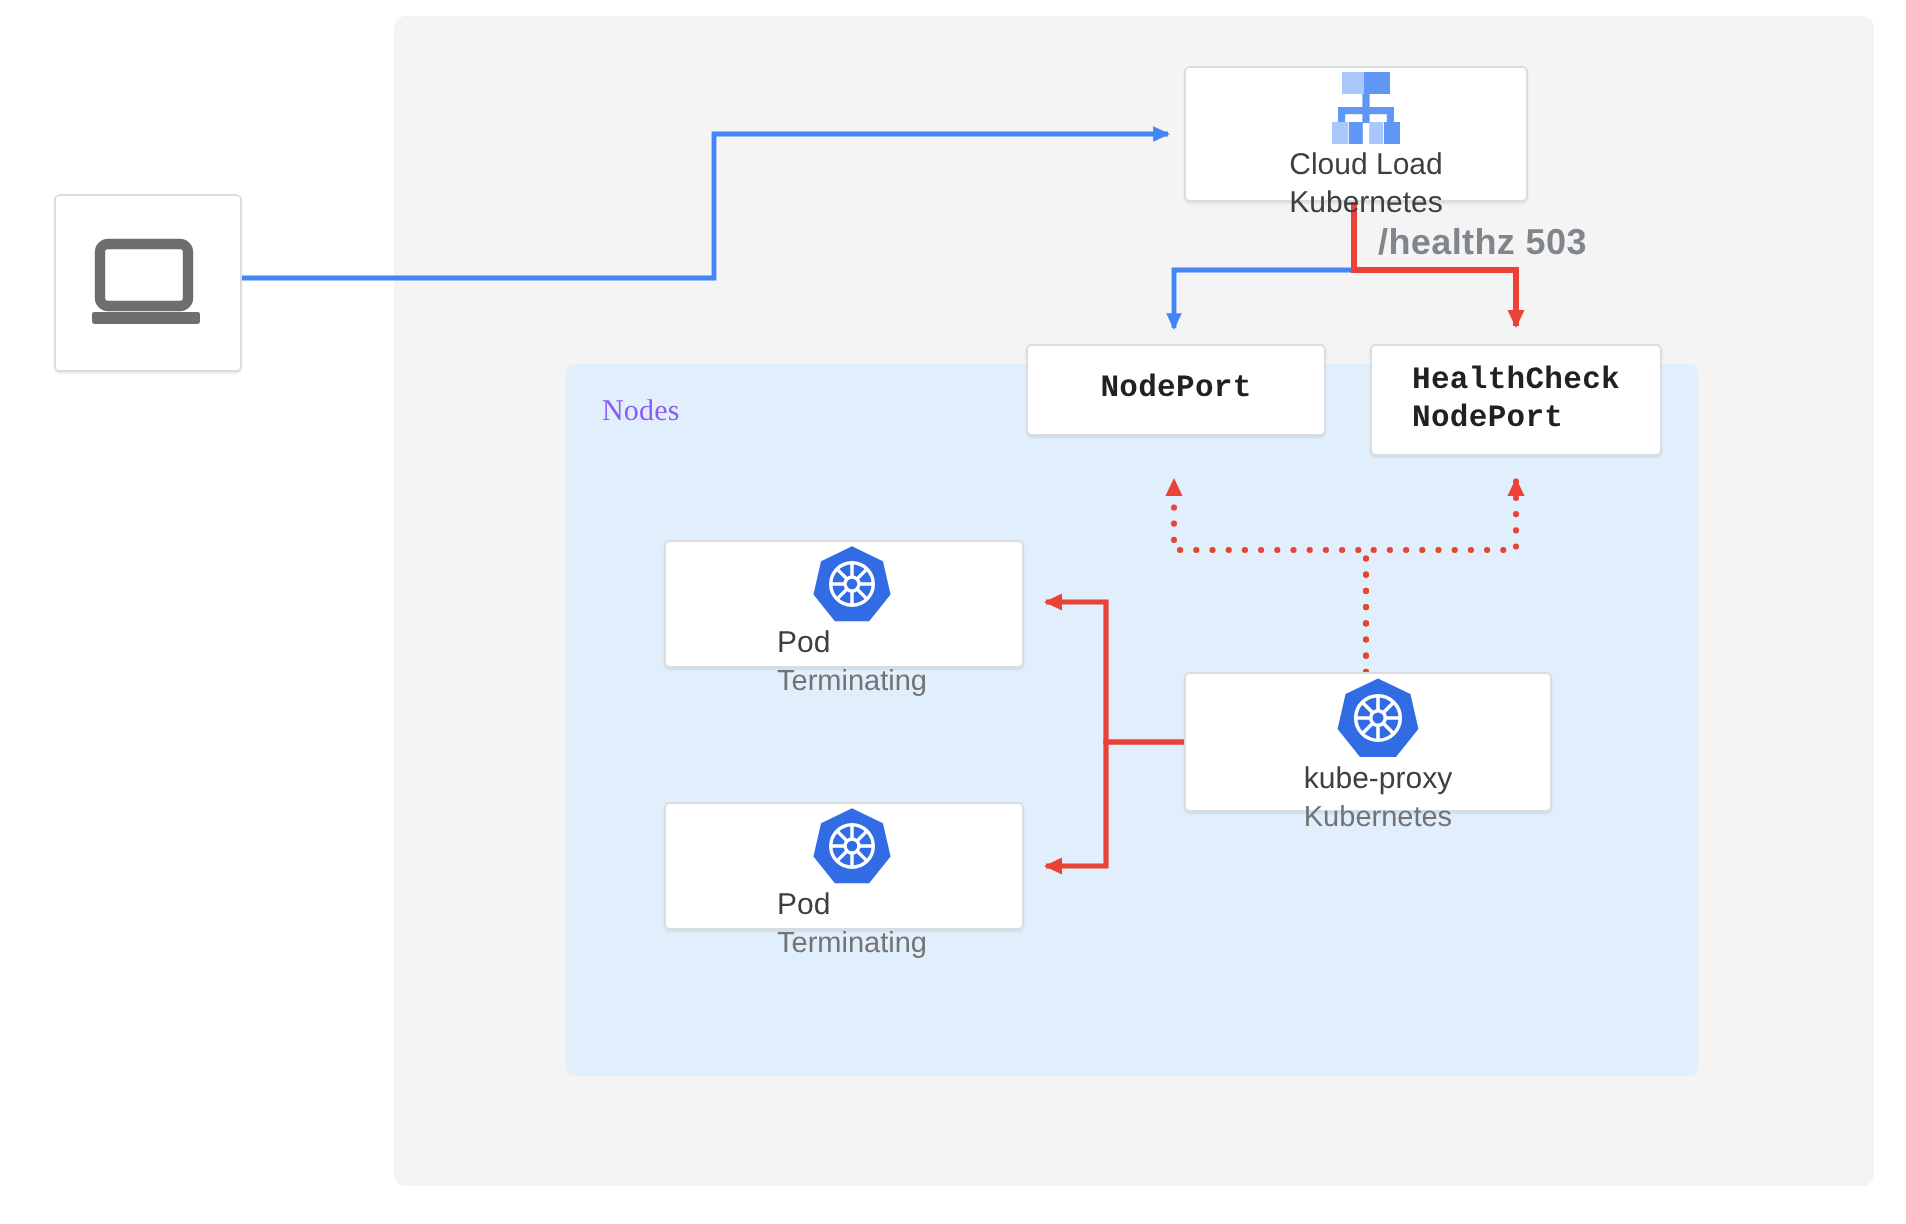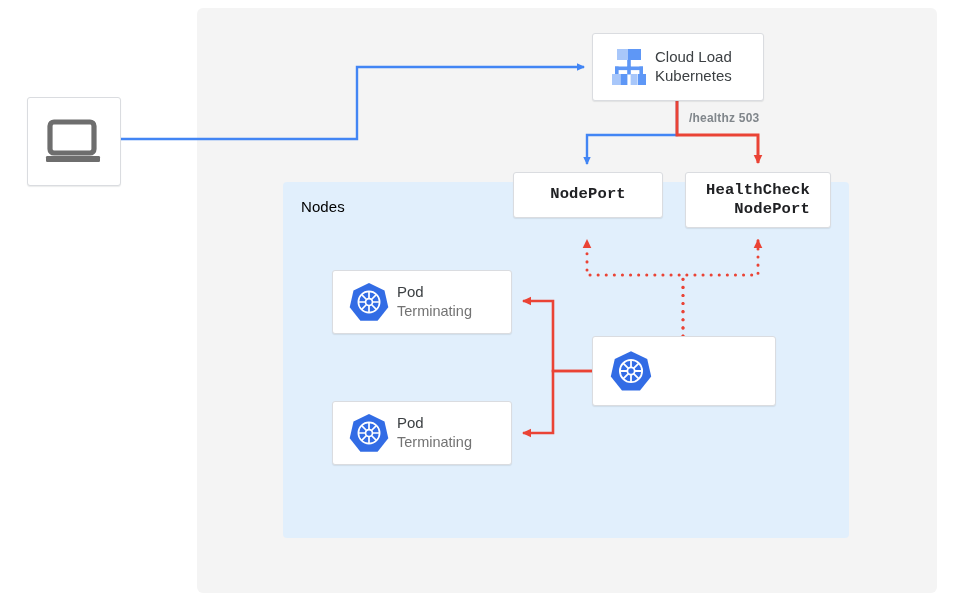--- a/index.html
+++ b/index.html
@@ -28,33 +28,35 @@
   }
   #nodes-region {
     left: 283px; top: 182px;
     width: 566px; height: 356px;
     background: #e1effc;
     border-radius: 4px;
   }
   #nodes-label {
     left: 301px; top: 198px;
     font-size: 15px;
-    color: #000000;
+    color: #8b5cf6;
     letter-spacing: .1px;
+    font-family: Liberation Serif, serif;
   }
 
   
   .card {
     background: #ffffff;
     border: 1px solid #dadce0;
     border-radius: 3px;
     box-sizing: border-box;
     box-shadow: 0 1px 1px rgba(60,64,67,.10);
     display: flex;
     align-items: center;
+    flex-direction: column;
   }
   .card.center {
     justify-content: center;
     text-align: center;
     font-family: Liberation Mono, monospace;
   }
   .card-title {
     font-size: 15px;
     color: #3c4043;
     line-height: 1.25;
@@ -86,21 +88,21 @@
     display: flex;
     align-items: center;
     justify-content: center;
   }
   .icon-slot.k8s { width: 56px; }
   .icon-slot.clb { width: 52px; }
 
   
   #healthz-label {
     left: 689px; top: 111px;
-    font-size: 12px;
+    font-size: 18px;
     font-weight: bold;
     color: #80868b;
     letter-spacing: .2px;
   }
 
   
   #wires {
     left: 0; top: 0; width: 953px; height: 612px;
     pointer-events: none;
   }
@@ -180,21 +182,21 @@
     </span>
   </div>
 
   <div id="healthz-label" class="abs">/healthz 503</div>
 
   <div id="nodeport-card" class="abs card center">
     <span class="card-title bold">NodePort</span>
   </div>
 
   <div id="hcnodeport-card" class="abs card center">
-    <span class="card-text" style="text-align:right">
+    <span class="card-text" style="text-align:left">
       <span class="card-title bold">HealthCheck</span>
       <span class="card-title bold">NodePort</span>
     </span>
   </div>
 
   <div id="pod1-card" class="abs card">
     <span class="icon-slot k8s">
       <svg width="42" height="42" viewBox="0 0 64 64" xmlns="http://www.w3.org/2000/svg">
         <path d="M32 3.2 55.6 14.6 61.4 40 45.1 60.4H18.9L2.6 40 8.4 14.6z" fill="#326CE5"></path>
         <g fill="none" stroke="#ffffff" stroke-width="2.6">
@@ -237,15 +239,19 @@
         <path d="M32 3.2 55.6 14.6 61.4 40 45.1 60.4H18.9L2.6 40 8.4 14.6z" fill="#326CE5"></path>
         <g fill="none" stroke="#ffffff" stroke-width="2.6">
           <circle cx="32" cy="32" r="16.2"></circle>
           <circle cx="32" cy="32" r="5.3"></circle>
           <path d="M32 15.8v10.9M32 37.3v10.9M15.8 32h10.9M37.3 32h10.9
                    M20.5 20.5l7.7 7.7M35.8 35.8l7.7 7.7
                    M43.5 20.5l-7.7 7.7M28.2 35.8l-7.7 7.7"></path>
         </g>
       </svg>
     </span>
+    <span class="card-text">
+      <span class="card-title">kube-proxy</span>
+      <span class="card-sub">Kubernetes</span>
+    </span>
   </div>
 
 </div>
 
 </body></html>

